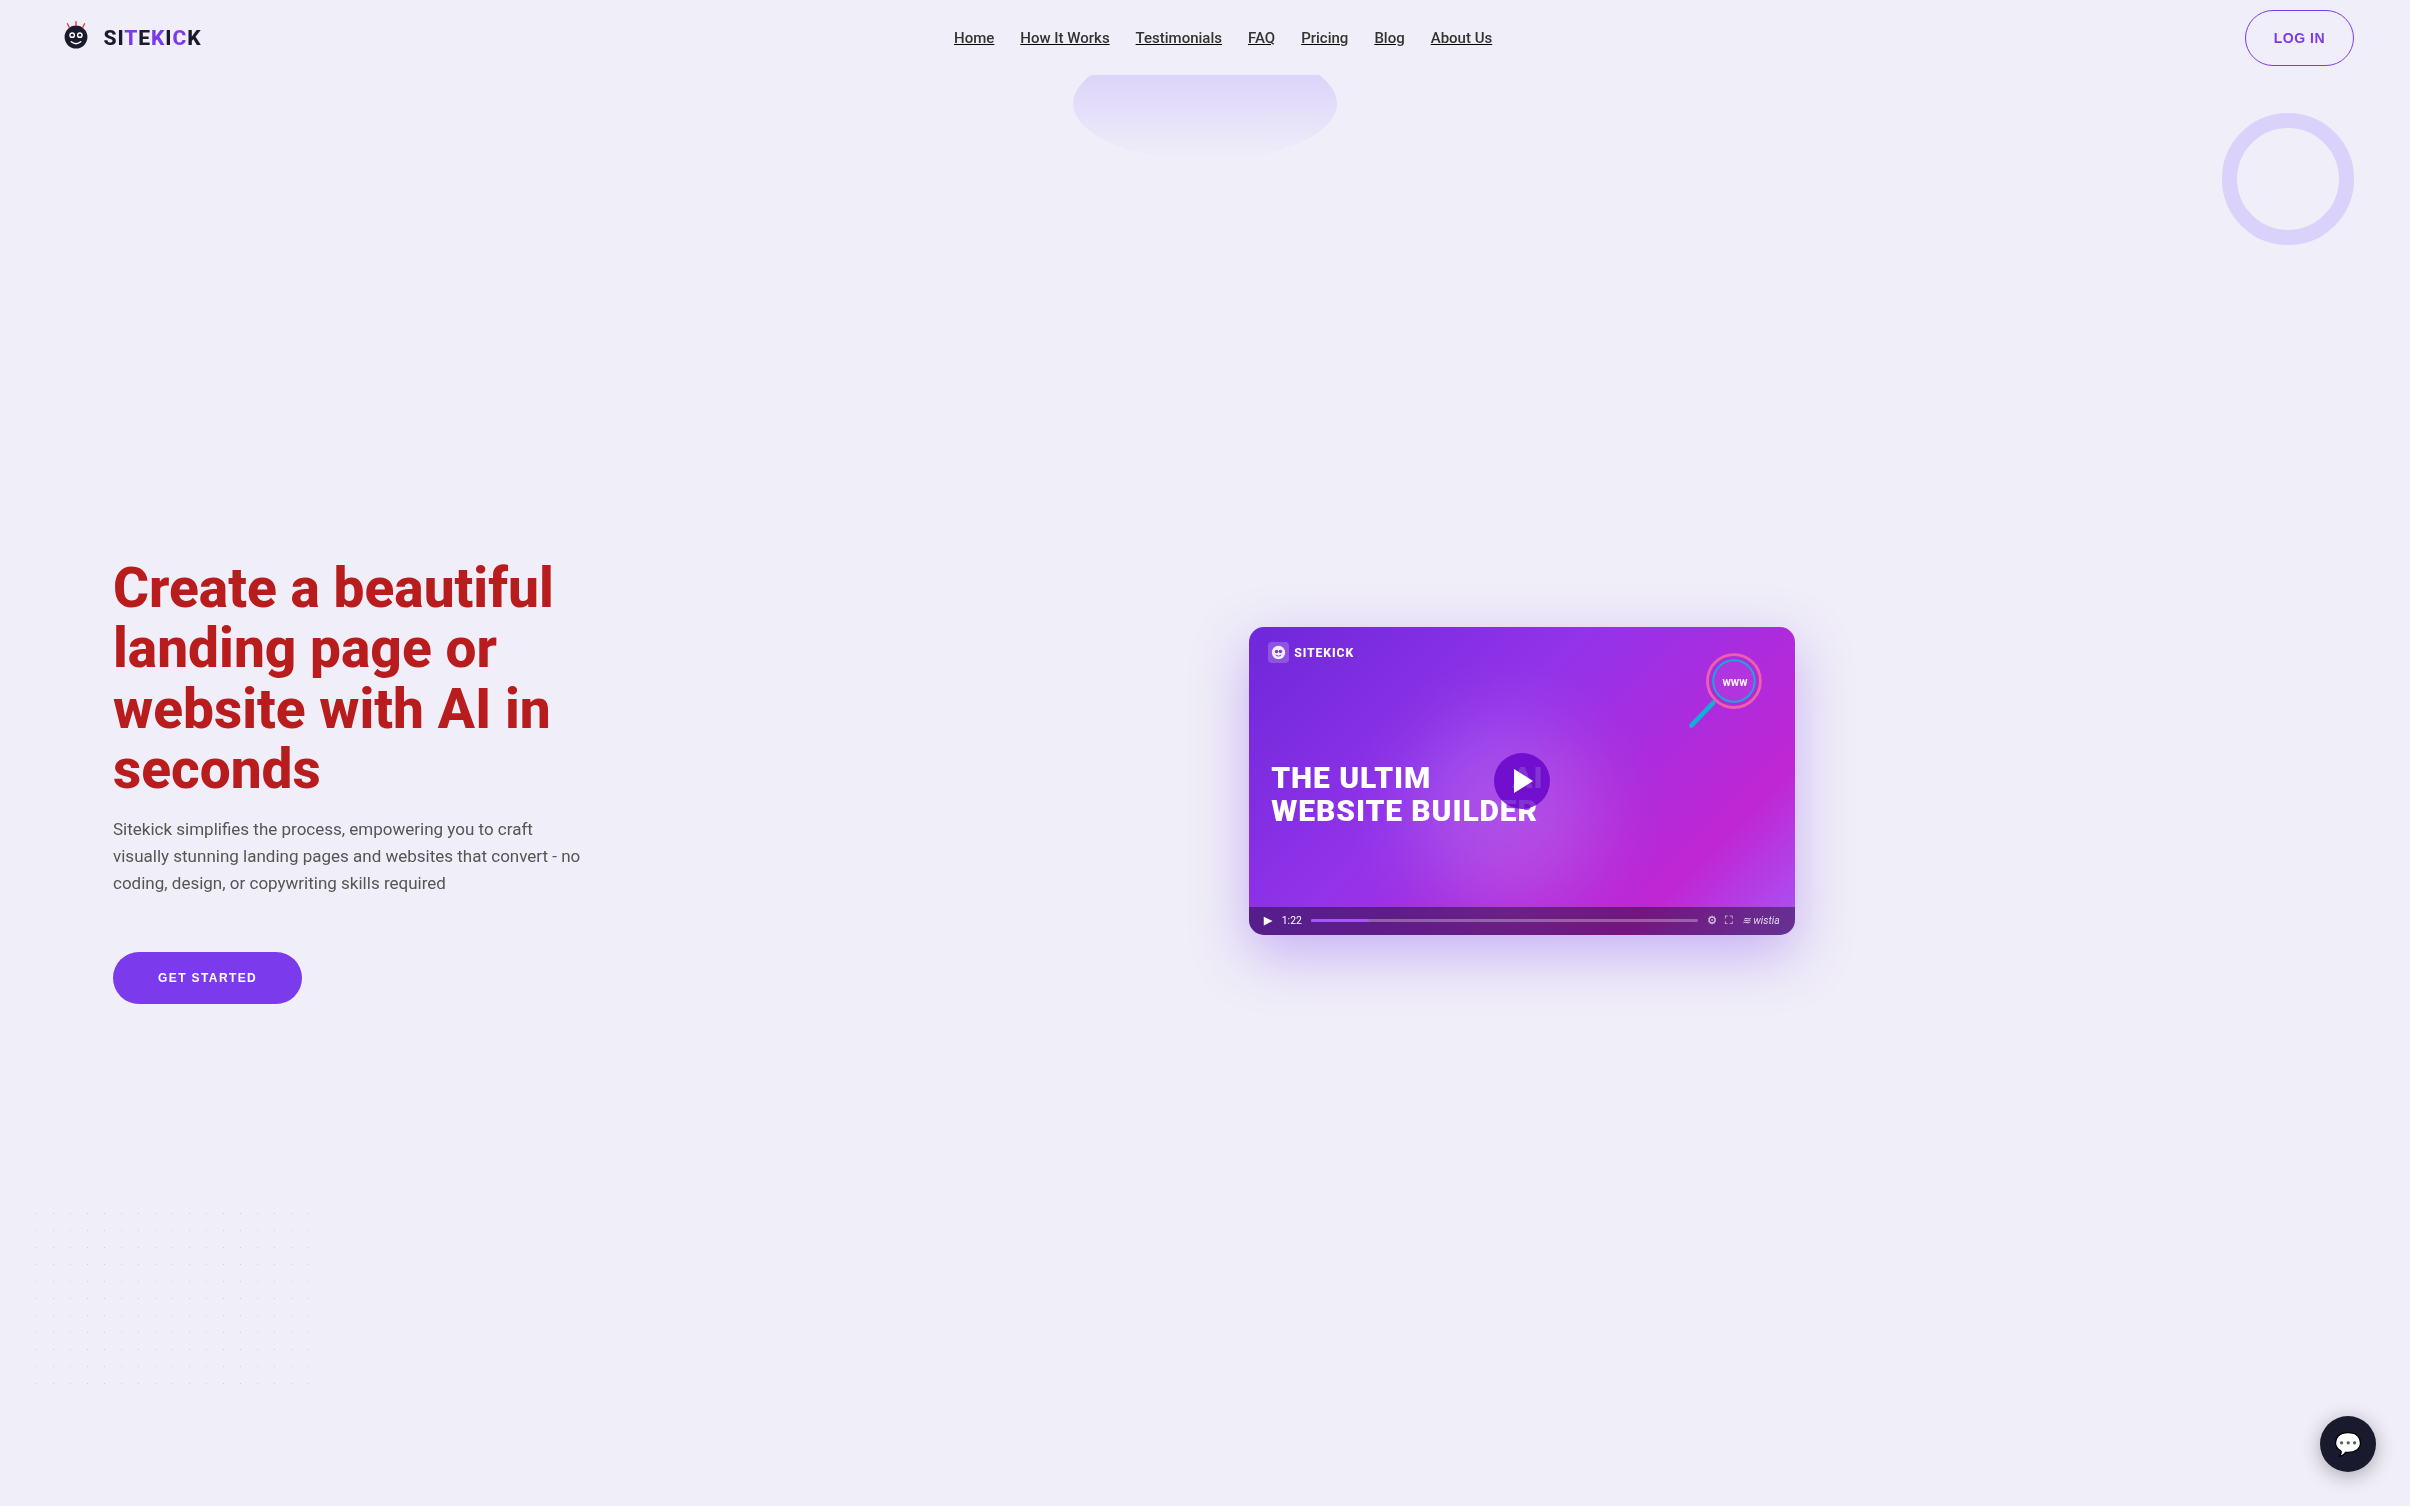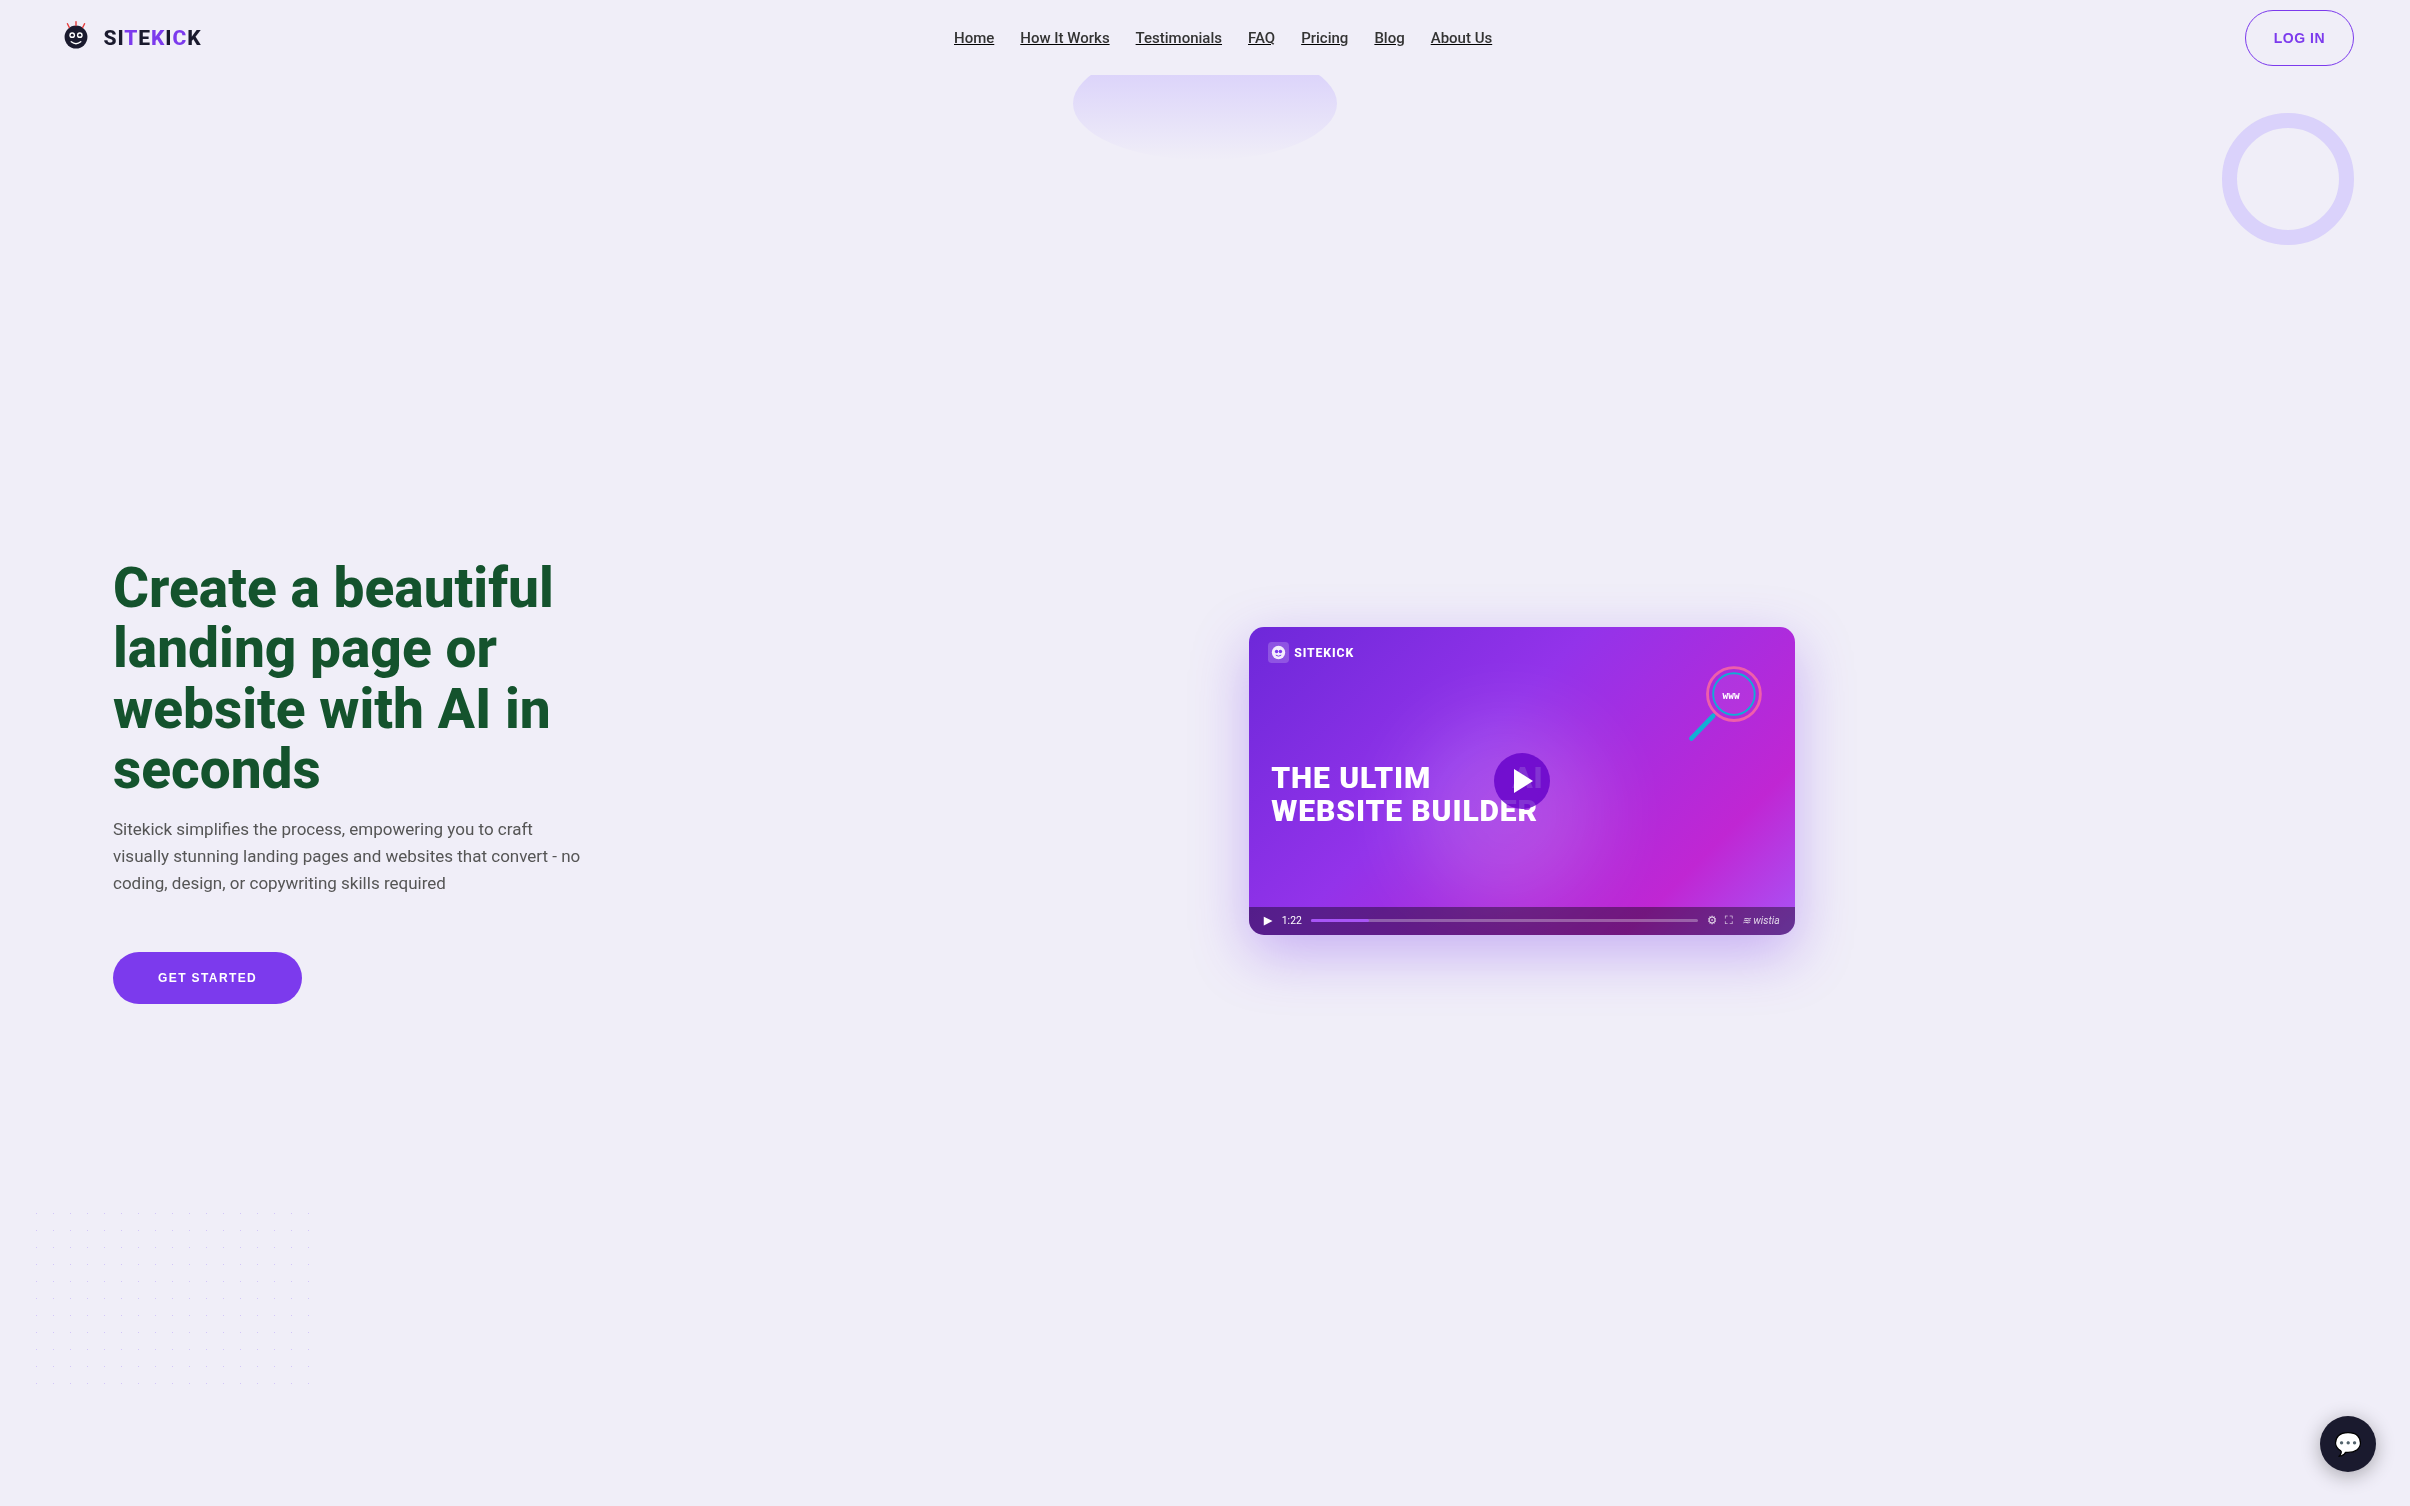--- a/index.html
+++ b/index.html
@@ -135,21 +135,21 @@
     .hero-left {
       flex: 0 0 50%;
       max-width: 546px;
       position: relative;
       z-index: 2;
     }
 
     .hero-title {
       font-size: 55px;
       font-weight: 800;
-      color: #14532d;
+      color: #b91c1c;
       line-height: 1.1;
       margin-bottom: 16px;
     }
 
     .hero-subtitle {
       font-size: 17px;
       color: #555;
       line-height: 1.6;
       margin-bottom: 55px;
       max-width: 471px;
@@ -252,26 +252,25 @@
       height: 0;
       border-left: 19px solid #fff;
       border-top: 12.2px solid transparent;
       border-bottom: 12.2px solid transparent;
       margin-left: 3.8px;
     }
 
     
     .magnifier-deco {
       position: absolute;
-      top: 34px;
+      top: 21px;
       right: 28px;
       width: 85px;
       height: 85px;
       z-index: 2;
-      font-family: Liberation Mono, monospace;
     }
 
     
     .video-controls {
       position: absolute;
       bottom: 0;
       left: 0;
       right: 0;
       background: rgba(0,0,0,0.4);
       padding: 7.5px 15px;

